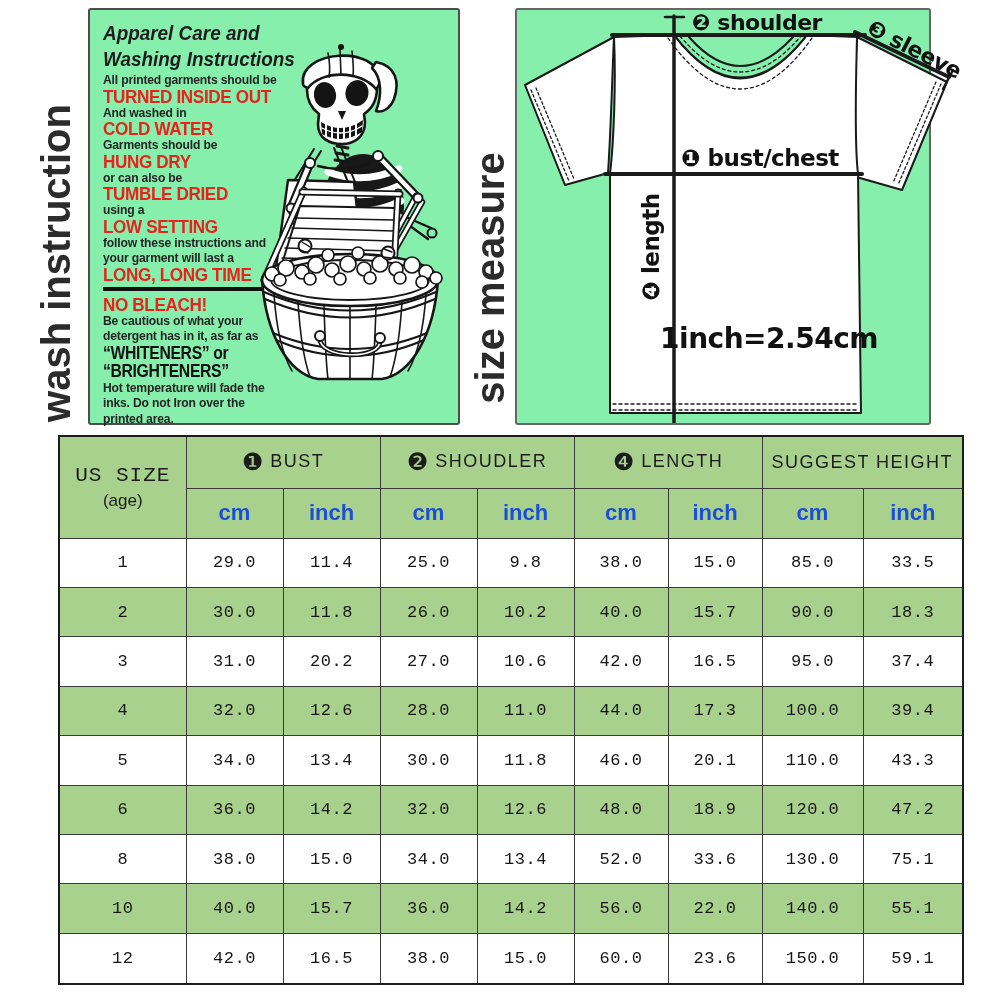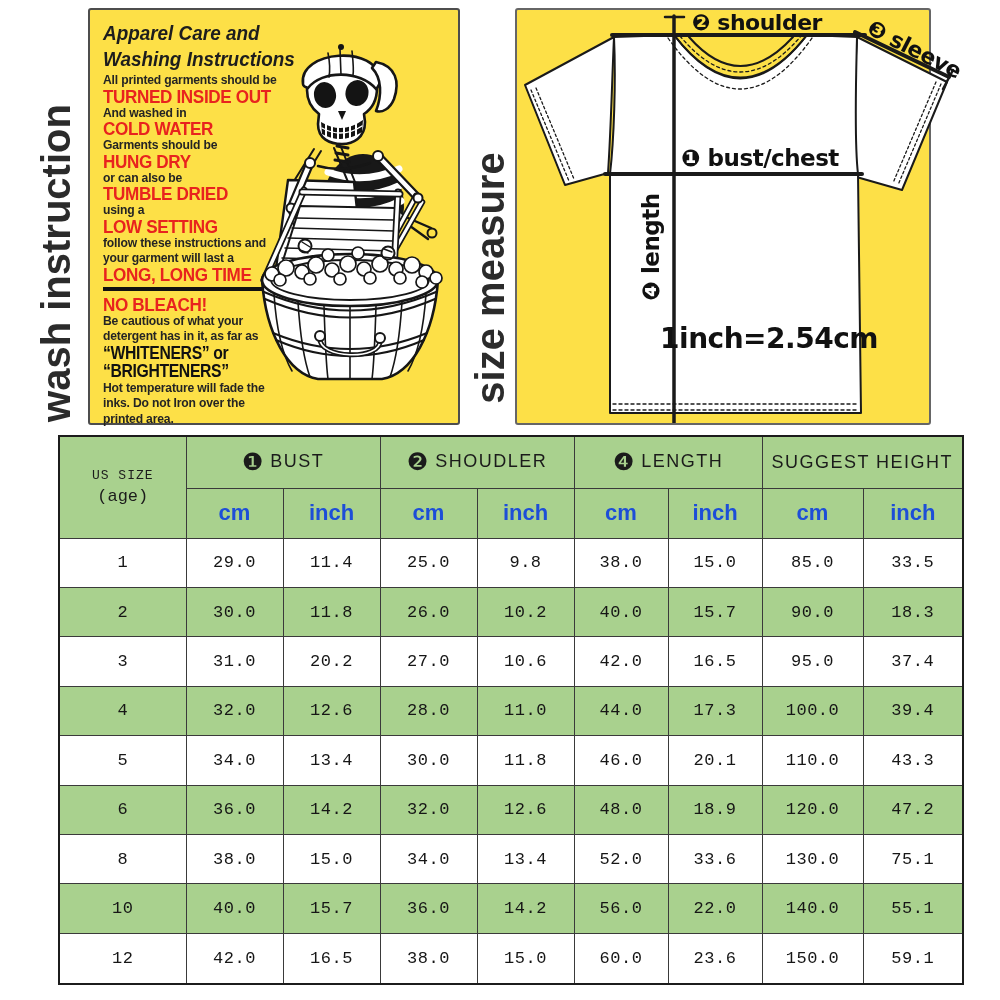--- a/index.html
+++ b/index.html
@@ -6,21 +6,21 @@
   #page{position:relative;width:1000px;height:1000px;background:#ffffff;overflow:hidden;
         font-family:"Liberation Sans","DejaVu Sans",sans-serif;color:#1b1b1b;}
 
   
   .vlabel{position:absolute;white-space:nowrap;font-weight:700;font-size:40px;color:#2b2b2b;
           transform:translate(-50%,-50%) rotate(-90deg);letter-spacing:0px;}
   #wash-label{left:56px;top:263px;}
   #size-label{left:490px;top:278px;}
 
   
-  .panel{position:absolute;background:#fde047;border:2px solid #4d4d4d;border-radius:3px;box-sizing:border-box;}
+  .panel{position:absolute;background:#86efac;border:2px solid #4d4d4d;border-radius:3px;box-sizing:border-box;}
   #wash-panel{left:88px;top:8px;width:372px;height:417px;}
   #size-panel{left:515px;top:8px;width:416px;height:417px;border-color:#666;}
 
   
   .wash-text{position:absolute;left:13px;top:10px;width:232px;transform:scaleX(.9);transform-origin:0 0;}
   .w-title{font-style:italic;font-weight:700;font-size:21px;line-height:26px;color:#1d1d1d;}
   .w-line{white-space:nowrap;}
   .w-plain{font-weight:700;font-size:13.5px;line-height:15.5px;color:#242424;letter-spacing:-.2px;}
   .w-red{font-weight:700;font-size:19px;line-height:17px;color:#e8231e;letter-spacing:-.4px;}
   .w-boldblack{font-weight:700;font-size:17.5px;line-height:18px;color:#111;letter-spacing:-.4px;}
@@ -29,22 +29,22 @@
   #skeleton-svg{position:absolute;right:-2px;top:12px;}
   #tshirt-svg{position:absolute;left:0;top:0;}
 
   
   #size-table-wrap{position:absolute;left:58px;top:435px;width:904px;height:550px;}
   table{border-collapse:collapse;table-layout:fixed;width:904px;height:550px;border:2.5px solid #1c1c1c;}
   td{border:1.5px solid #3a3a3a;text-align:center;vertical-align:middle;padding:0;}
   .hdr{background:#a9d18e;}
   tr.green td{background:#a9d18e;}
   tr.white td{background:#ffffff;}
-  .corner .l1{font-family:"Liberation Mono","DejaVu Sans Mono",monospace;font-size:13px;letter-spacing:1px;display:block;}
-  .corner .l2{font-family:Liberation Mono, monospace;font-size:17px;display:block;margin-top:4px;}
+  .corner .l1{font-family:"Liberation Mono","DejaVu Sans Mono",monospace;font-size:21px;letter-spacing:1px;display:block;}
+  .corner .l2{font-family:Liberation Sans, sans-serif;font-size:17px;display:block;margin-top:4px;}
   .grp .badge{font-family:"DejaVu Sans",sans-serif;font-size:24px;vertical-align:-3px;margin-right:7px;}
   .grp .glabel{font-family:Liberation Sans, sans-serif;font-size:18px;letter-spacing:1.5px;}
   .unit{font-weight:700;font-size:22px;color:#1d4ed8;}
   tbody td{font-family:"Liberation Mono","DejaVu Sans Mono",monospace;font-size:17px;color:#161616;letter-spacing:.5px;}
 </style>
 </head>
 <body>
 
 <div id="page">
 

